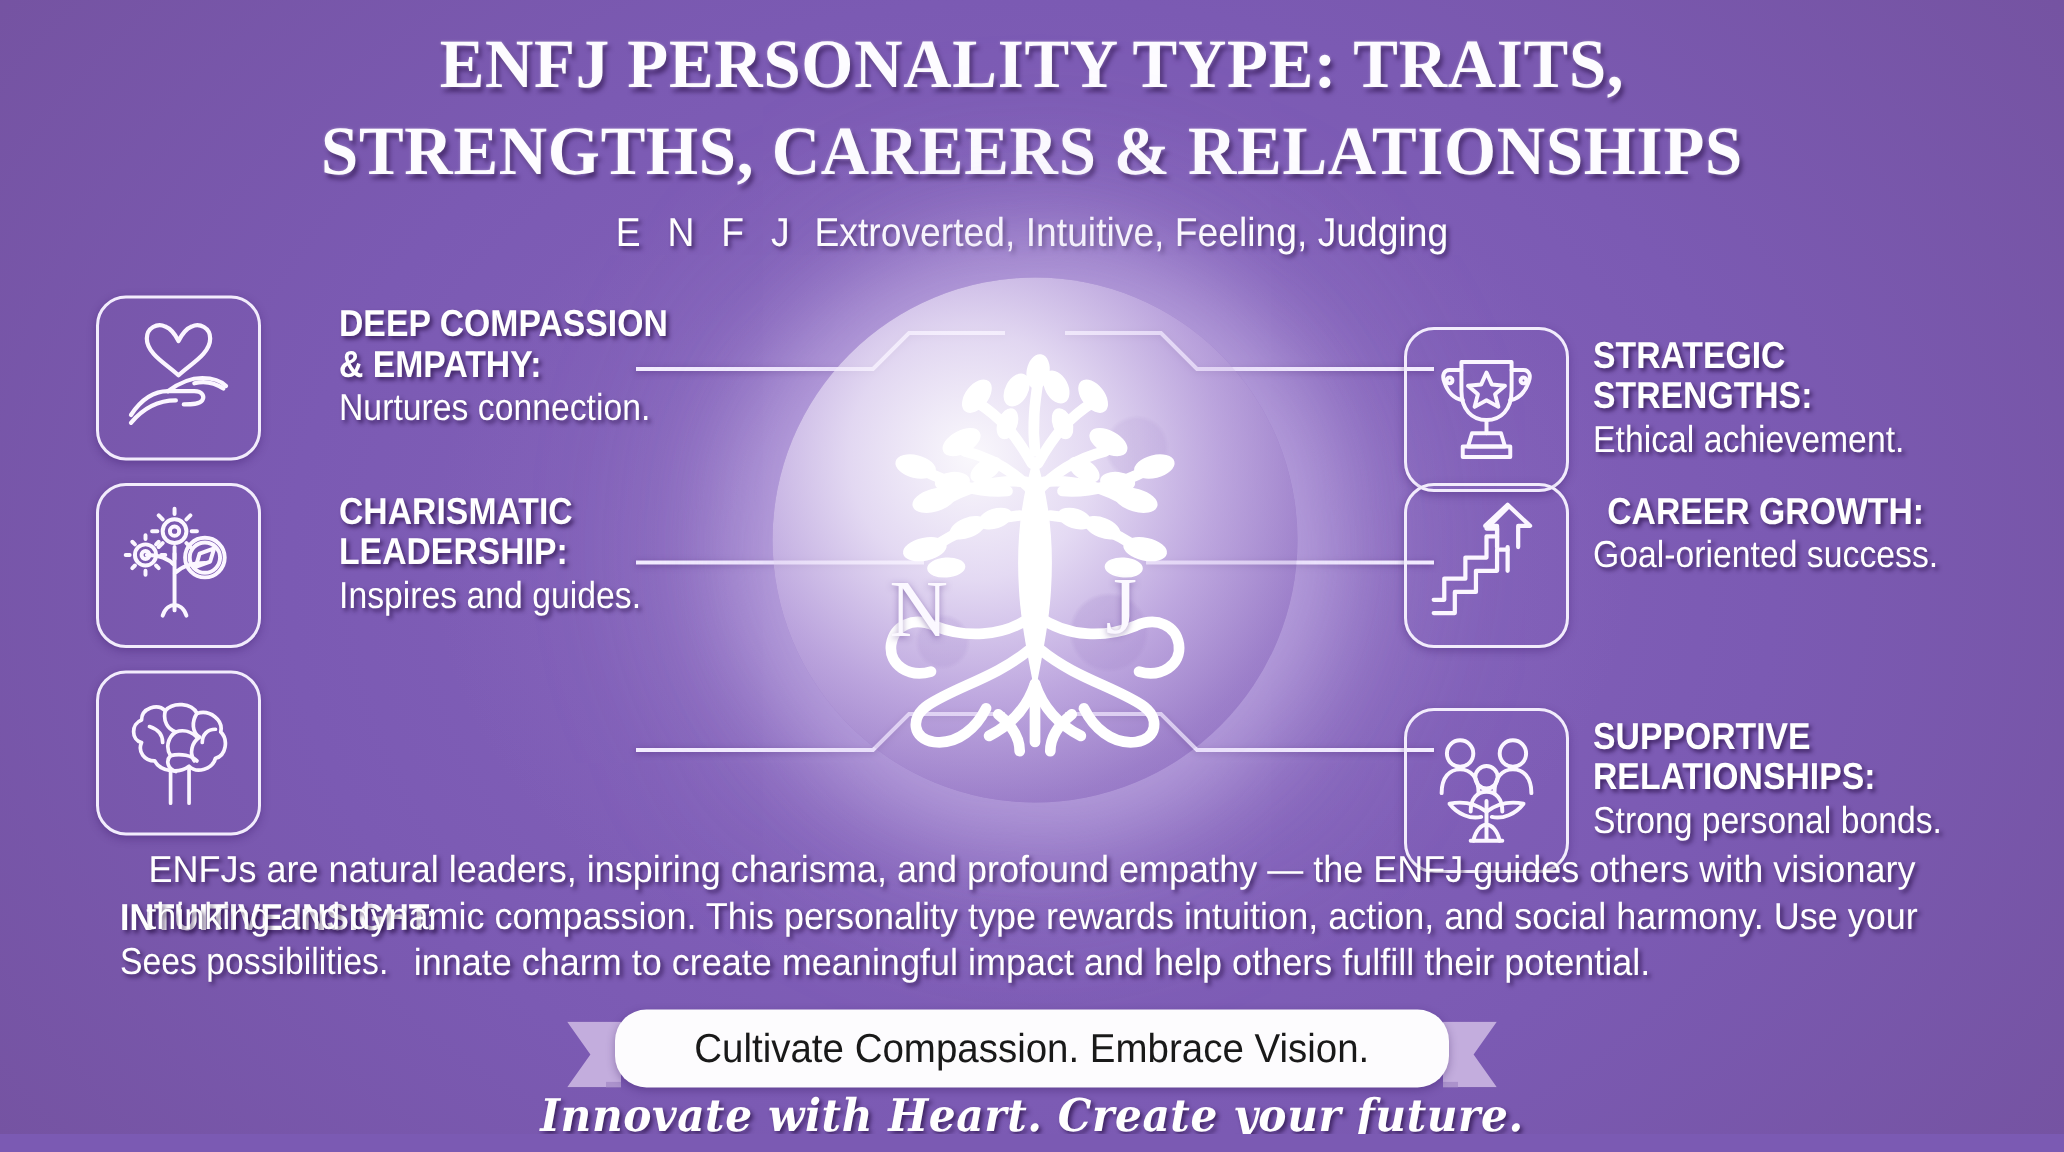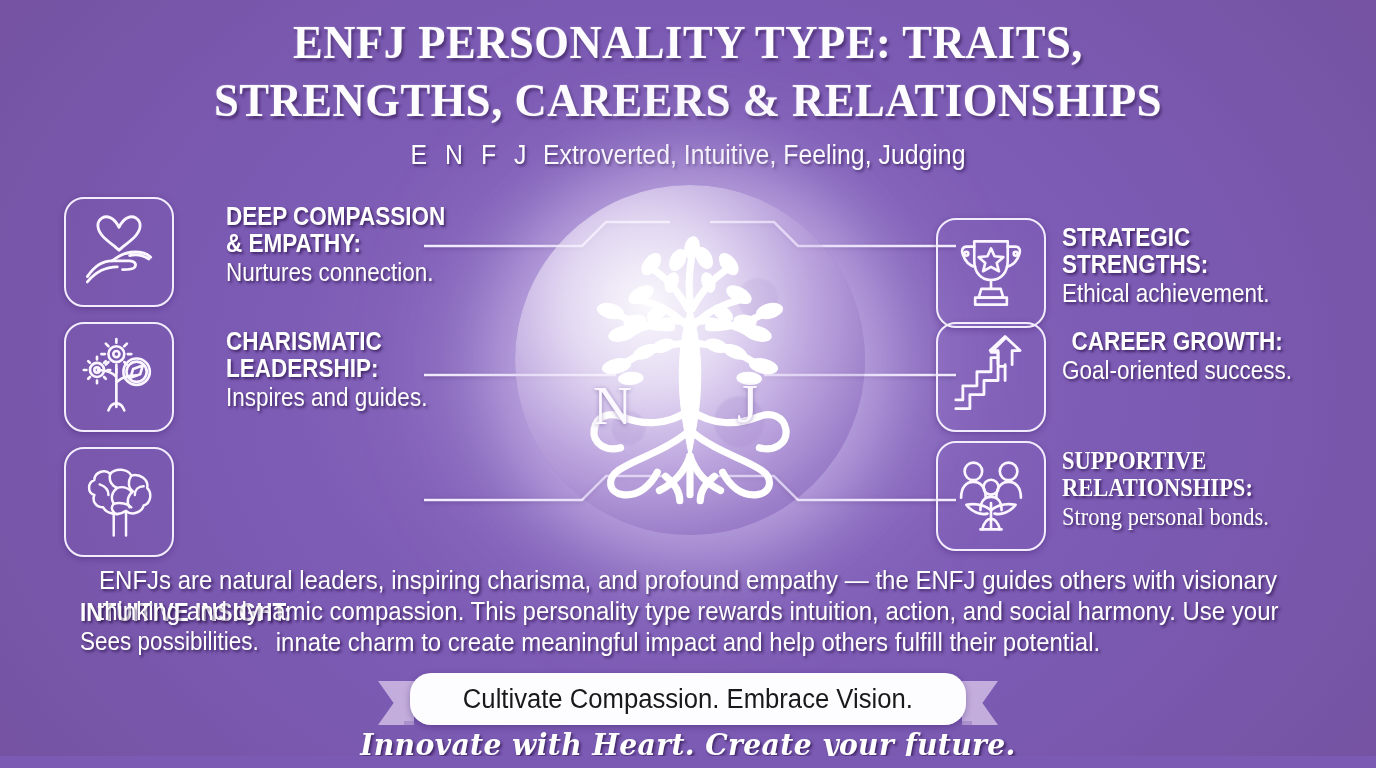--- a/index.html
+++ b/index.html
@@ -313,21 +313,21 @@
         <path d="M58 36 V20 L49 20 L66 4 L83 20 L74 20 V36"></path>
         <path d="M66 36 V54"></path>
       </svg>
     </div>
     <div class="itext">
       <div class="ihead">CAREER GROWTH:</div>
       <div class="idesc">Goal-oriented success.</div>
     </div>
   </div>
 
-  <div class="item right" style="top:441px;font-family:Liberation Serif, serif;">
+  <div class="item right" style="top:472px;">
     <div class="ibox">
       <svg viewBox="0 0 100 100" fill="none" stroke="#fbf6ff" stroke-width="3" stroke-linecap="round" stroke-linejoin="round">
         <circle cx="30" cy="22" r="10"></circle>
         <path d="M16 52 C16 40 22 34 30 34 C38 34 44 40 44 52"></path>
         <circle cx="70" cy="22" r="10"></circle>
         <path d="M56 52 C56 40 62 34 70 34 C78 34 84 40 84 52"></path>
         <circle cx="50" cy="40" r="8.5"></circle>
         <path d="M38 66 C38 56 43 51 50 51 C57 51 62 56 62 66"></path>
         <path d="M50 58 V88 M38 88 H62"></path>
         <path d="M50 66 C42 60 32 58 22 60 C28 68 38 72 46 70"></path>

